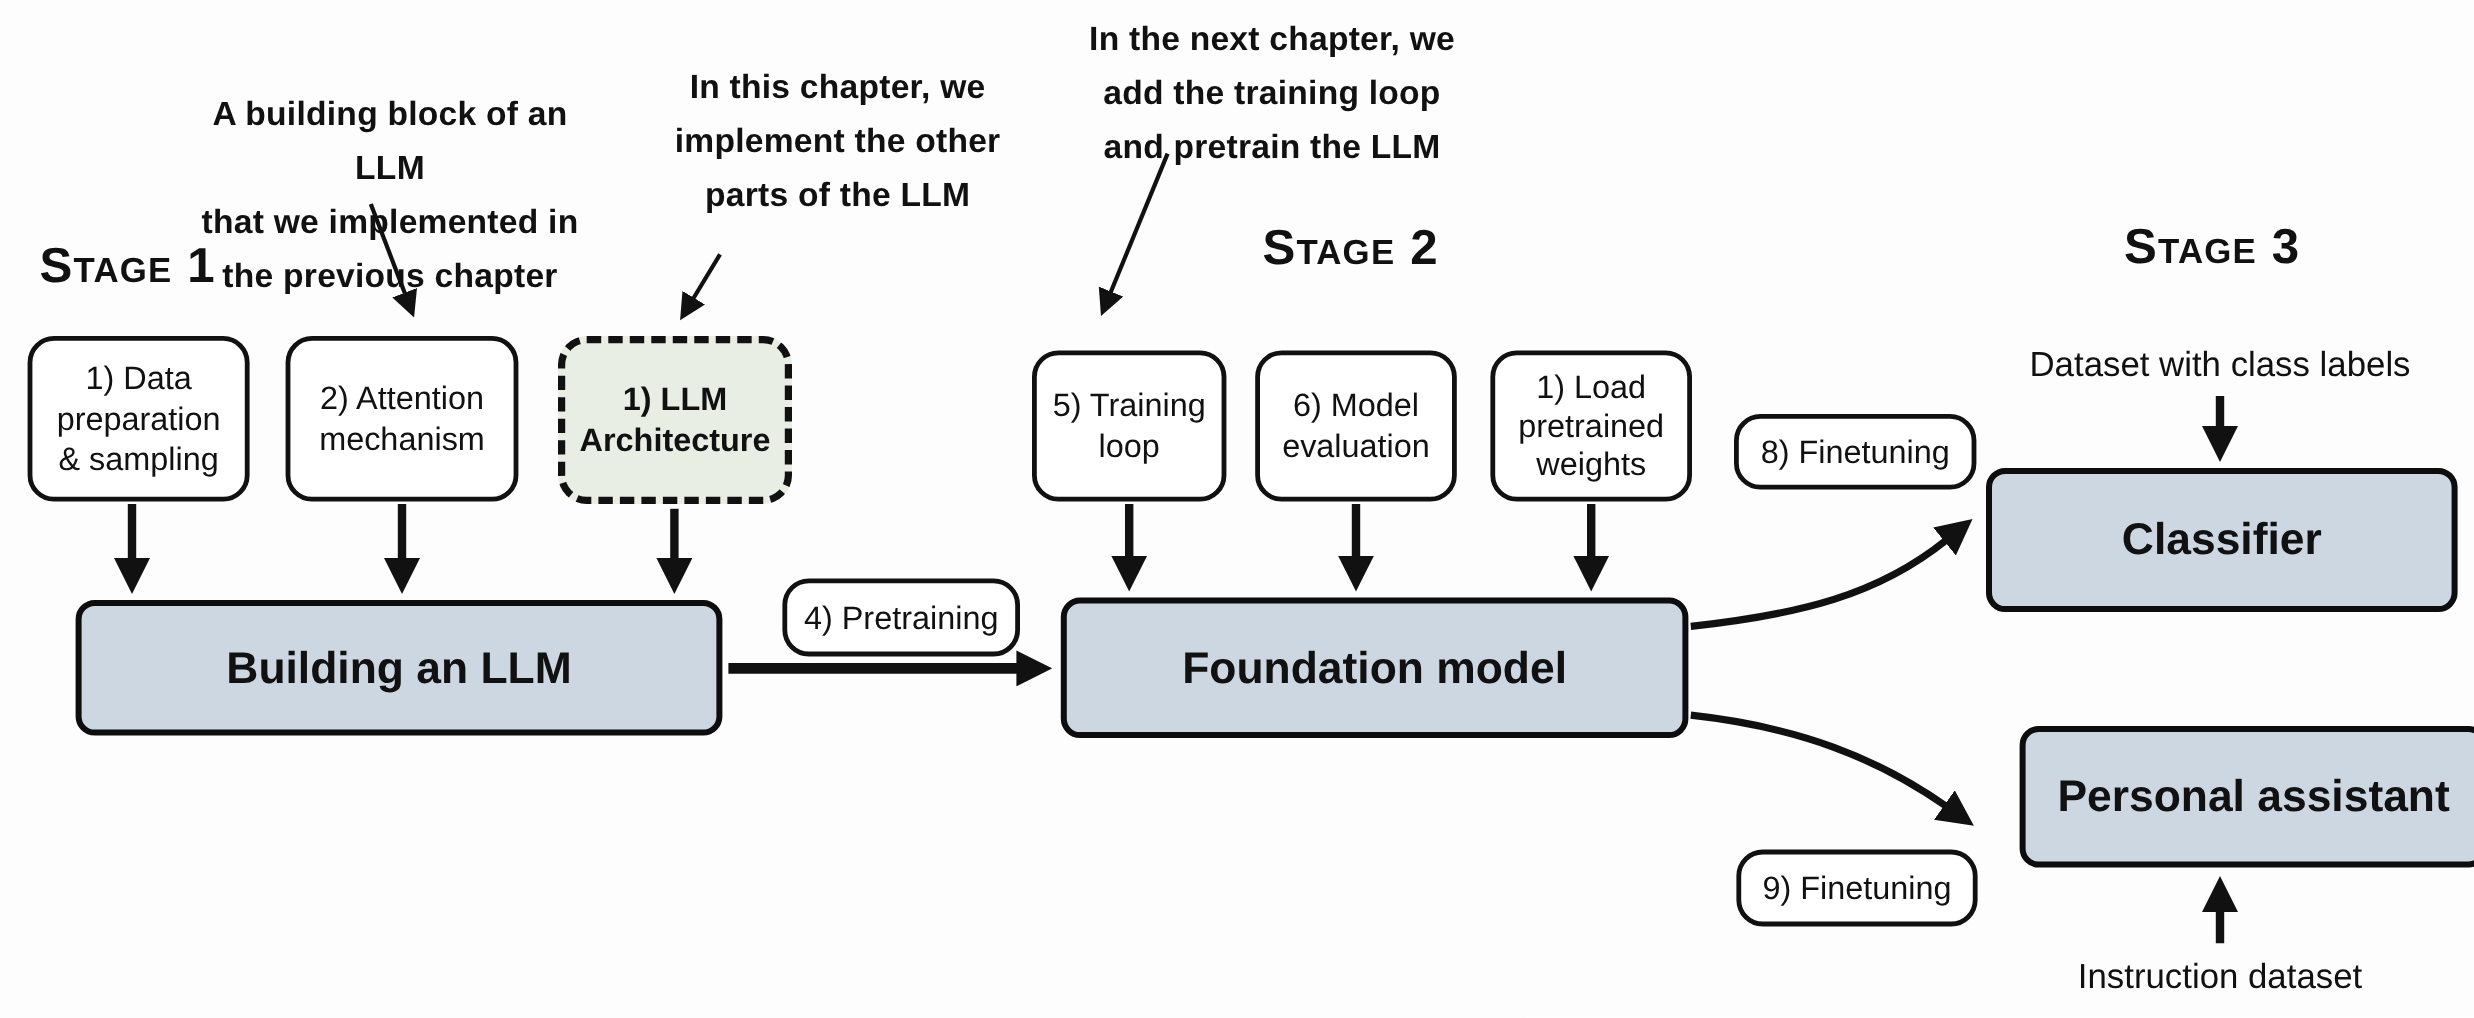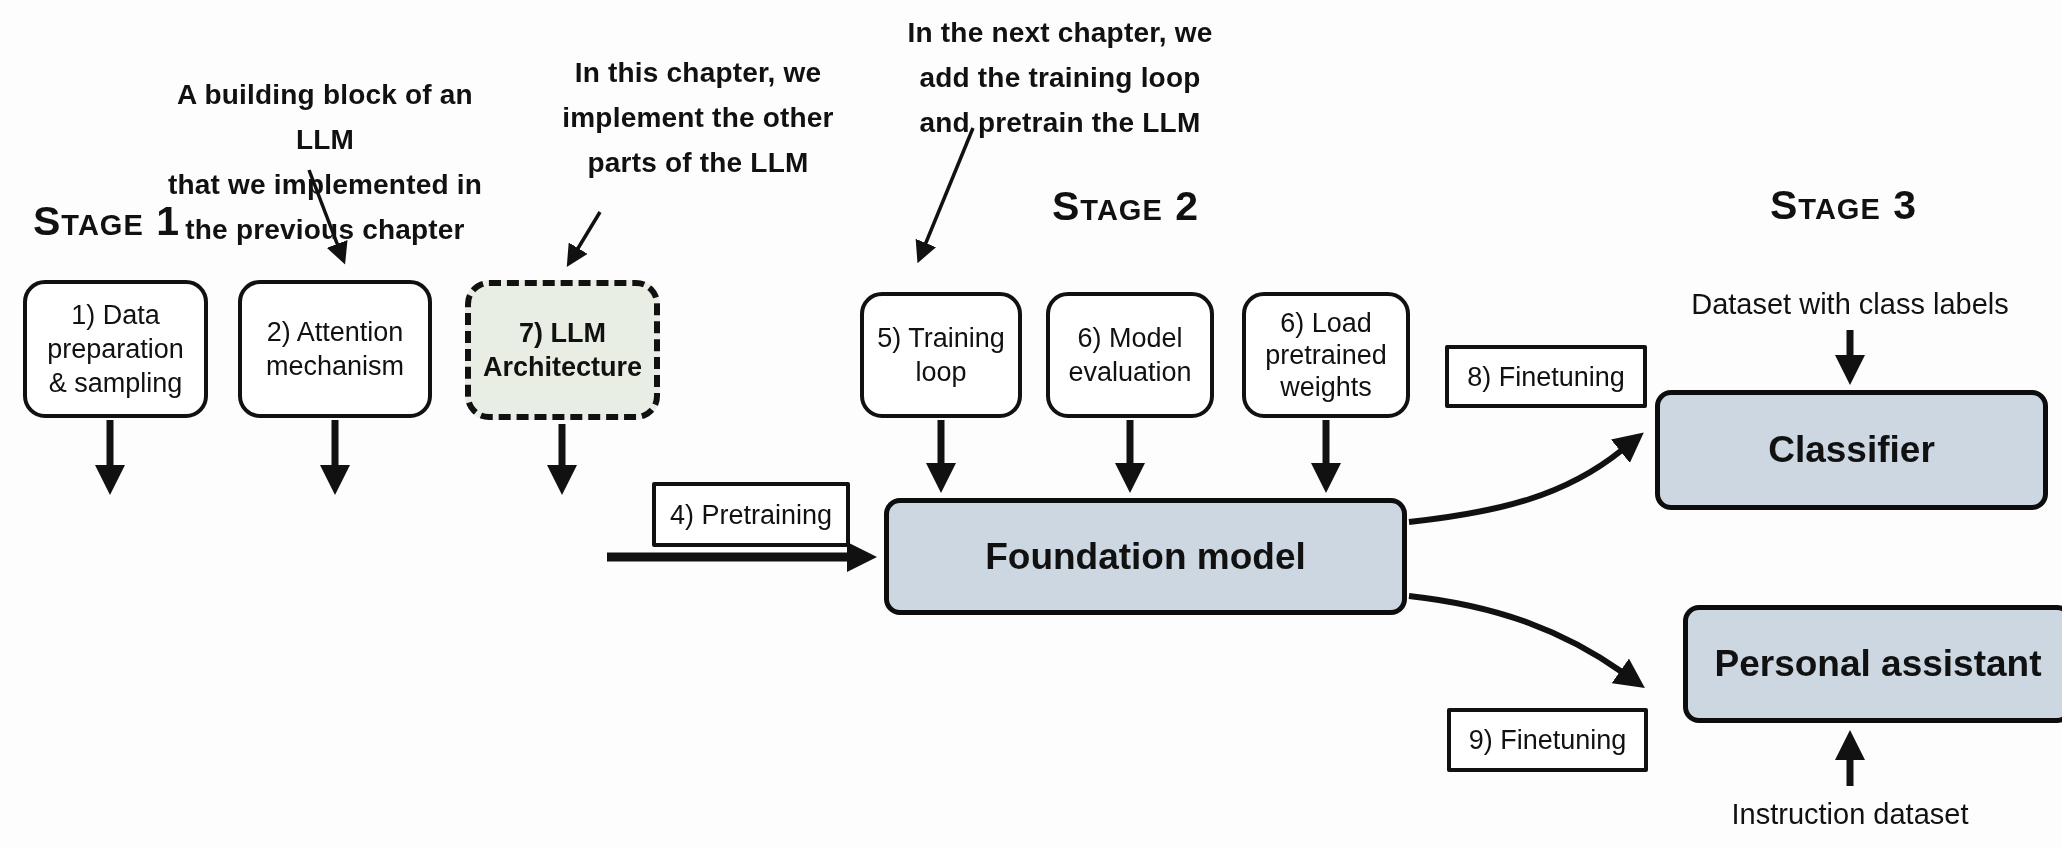--- a/index.html
+++ b/index.html
@@ -39,21 +39,21 @@
     position:absolute;
     background:#ffffff;
     border:4px solid #111;
     border-radius:22px;
     display:flex;align-items:center;justify-content:center;
     text-align:center;
     font-size:27px;line-height:34px;
     white-space:pre-line;
     box-sizing:border-box;
   }
-  .step.pill{border-radius:2px;font-size:27px;text-align:right;}
+  .step.pill{border-radius:22px;font-size:27px;text-align:right;}
   .step.dashed{
     border:6px dashed #111;
     background:#e9eee4;
     font-weight:700;
     border-radius:24px;
   }
 
   
   .node{
     position:absolute;
@@ -123,35 +123,36 @@
 
   <div class="stage" style="left:33px;top:198px;">Stage 1</div>
   <div class="stage" style="left:1052px;top:183px;">Stage 2</div>
   <div class="stage" style="left:1770px;top:182px;">Stage 3</div>
 
   <div class="step" style="left:23px;top:280px;width:185px;height:138px;">1) Data
 preparation
 &amp; sampling</div>
   <div class="step" style="left:238px;top:280px;width:194px;height:138px;">2) Attention
 mechanism</div>
-  <div class="step dashed" style="left:465px;top:280px;width:195px;height:140px;">7) LLM
+  <div class="step dashed" style="left:465px;top:280px;width:195px;height:140px;">1) LLM
 Architecture</div>
 
   <div class="step" style="left:860px;top:292px;width:162px;height:126px;">5) Training
 loop</div>
   <div class="step" style="left:1046px;top:292px;width:168px;height:126px;">6) Model
 evaluation</div>
-  <div class="step" style="left:1242px;top:292px;width:168px;height:126px;line-height:32px;">6) Load
+  <div class="step" style="left:1242px;top:292px;width:168px;height:126px;line-height:32px;">1) Load
 pretrained
 weights</div>
 
   <div class="step pill" style="left:640px;top:482px;width:198px;height:65px;margin-left:12px;">4) Pretraining</div>
   <div class="step pill" style="left:1445px;top:345px;width:202px;height:63px;">8) Finetuning</div>
   <div class="step pill" style="left:1447px;top:708px;width:201px;height:64px;">9) Finetuning</div>
 
+  <div class="node" style="left:63px;top:500px;width:539px;height:113px;">Building an LLM</div>
   <div class="node" style="left:884px;top:498px;width:523px;height:117px;">Foundation model</div>
   <div class="node" style="left:1655px;top:390px;width:393px;height:120px;">Classifier</div>
   <div class="node" style="left:1655px;top:605px;width:390px;height:118px;margin-left:28px;">Personal assistant</div>
 
   <div class="plain" style="left:1650px;top:288px;width:400px;">Dataset with class labels</div>
   <div class="plain" style="left:1650px;top:798px;width:400px;">Instruction dataset</div>
 
 </div>
 
 </body></html>

